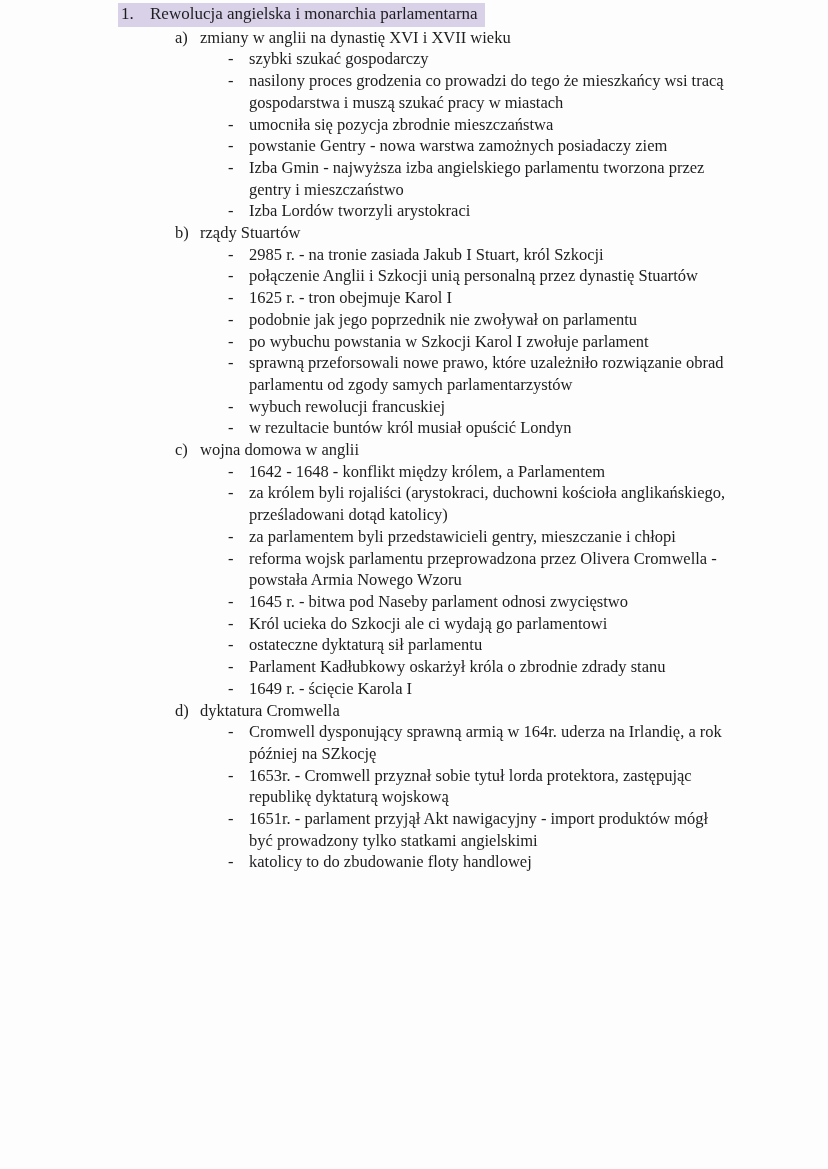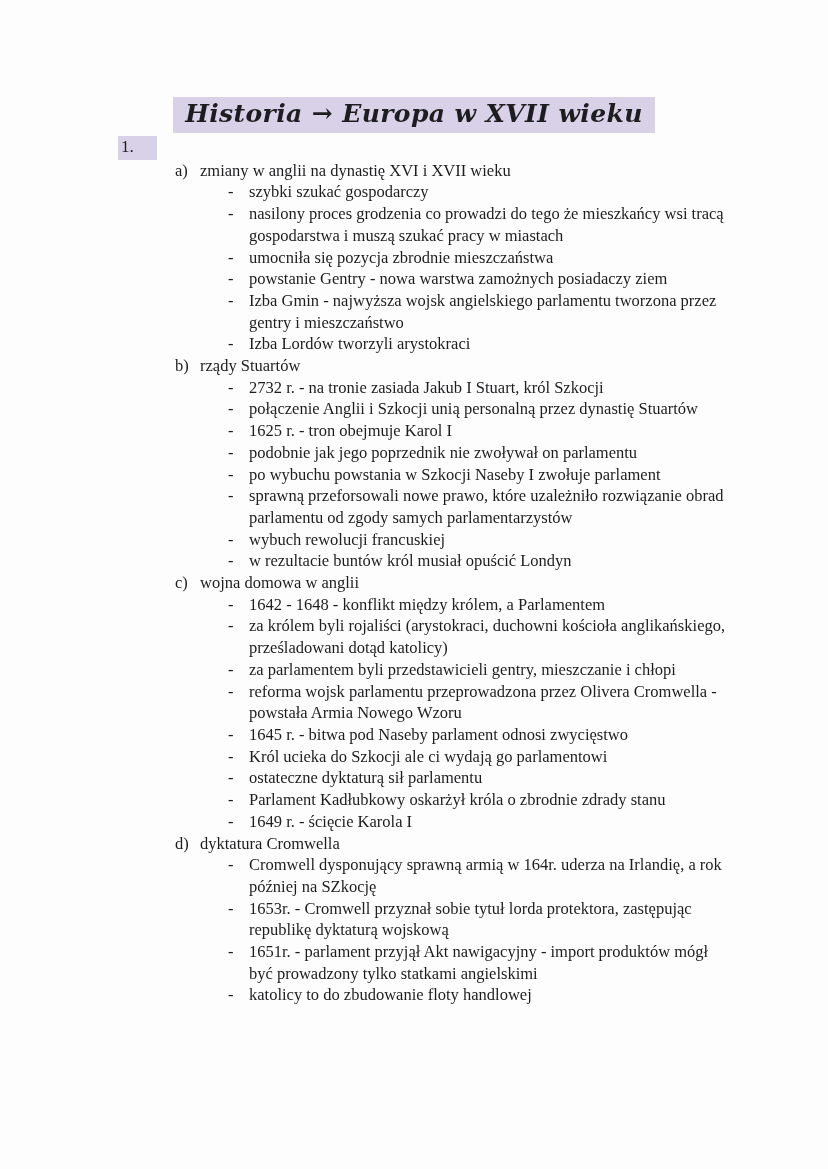--- a/index.html
+++ b/index.html
@@ -54,29 +54,27 @@
   .l2 .marker{width:25px;}
 
   .l3{margin-left:228px;}
   .l3 .marker{width:21px;}
 </style>
 </head>
 <body>
 
 <div class="page">
 
-  <div class="title-row">
-    <span class="title-hl">Historia → Europa w XVII wieku</span>
-  </div>
 
   <div class="content">
 
     <div class="row l1">
       <span class="hl-line">
         <span class="marker">1.</span>
+        <span class="text">Rewolucja angielska i monarchia parlamentarna</span>
       </span>
     </div>
 
     <div class="row l2">
       <span class="marker">a)</span>
       <span class="text">zmiany w anglii na dynastię XVI i XVII wieku</span>
     </div>
     <div class="row l3">
       <span class="marker">-</span>
       <span class="text">szybki szukać gospodarczy</span>
@@ -88,50 +86,50 @@
     <div class="row l3">
       <span class="marker">-</span>
       <span class="text">umocniła się pozycja zbrodnie mieszczaństwa</span>
     </div>
     <div class="row l3">
       <span class="marker">-</span>
       <span class="text">powstanie Gentry - nowa warstwa zamożnych posiadaczy ziem</span>
     </div>
     <div class="row l3">
       <span class="marker">-</span>
-      <span class="text">Izba Gmin - najwyższa wojsk angielskiego parlamentu tworzona przez gentry i mieszczaństwo</span>
+      <span class="text">Izba Gmin - najwyższa izba angielskiego parlamentu tworzona przez gentry i mieszczaństwo</span>
     </div>
     <div class="row l3">
       <span class="marker">-</span>
       <span class="text">Izba Lordów tworzyli arystokraci</span>
     </div>
 
     <div class="row l2">
       <span class="marker">b)</span>
       <span class="text">rządy Stuartów</span>
     </div>
     <div class="row l3">
       <span class="marker">-</span>
-      <span class="text">2732 r. - na tronie zasiada Jakub I Stuart, król Szkocji</span>
+      <span class="text">2985 r. - na tronie zasiada Jakub I Stuart, król Szkocji</span>
     </div>
     <div class="row l3">
       <span class="marker">-</span>
       <span class="text">połączenie Anglii i Szkocji unią personalną przez dynastię Stuartów</span>
     </div>
     <div class="row l3">
       <span class="marker">-</span>
       <span class="text">1625 r. - tron obejmuje Karol I</span>
     </div>
     <div class="row l3">
       <span class="marker">-</span>
       <span class="text">podobnie jak jego poprzednik nie zwoływał on parlamentu</span>
     </div>
     <div class="row l3">
       <span class="marker">-</span>
-      <span class="text">po wybuchu powstania w Szkocji Naseby I zwołuje parlament</span>
+      <span class="text">po wybuchu powstania w Szkocji Karol I zwołuje parlament</span>
     </div>
     <div class="row l3">
       <span class="marker">-</span>
       <span class="text">sprawną przeforsowali nowe prawo, które uzależniło rozwiązanie obrad parlamentu od zgody samych parlamentarzystów</span>
     </div>
     <div class="row l3">
       <span class="marker">-</span>
       <span class="text">wybuch rewolucji francuskiej</span>
     </div>
     <div class="row l3">

